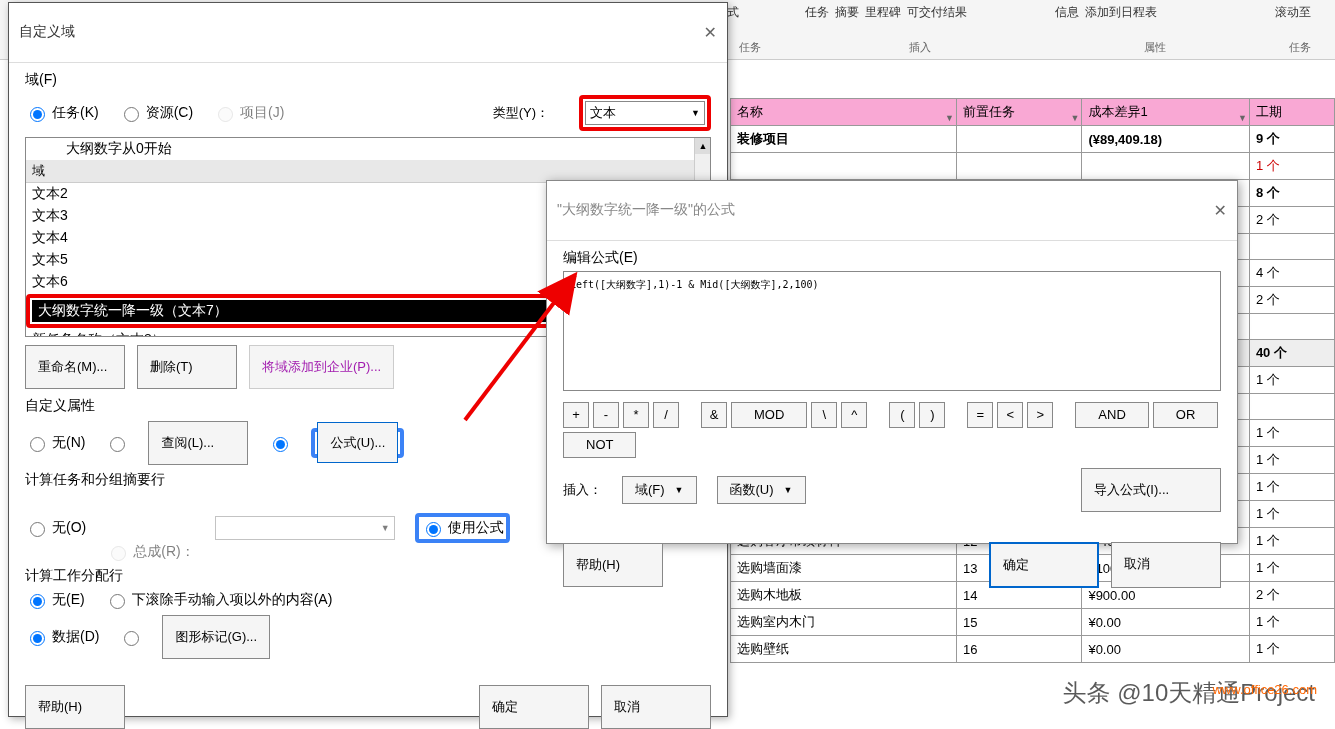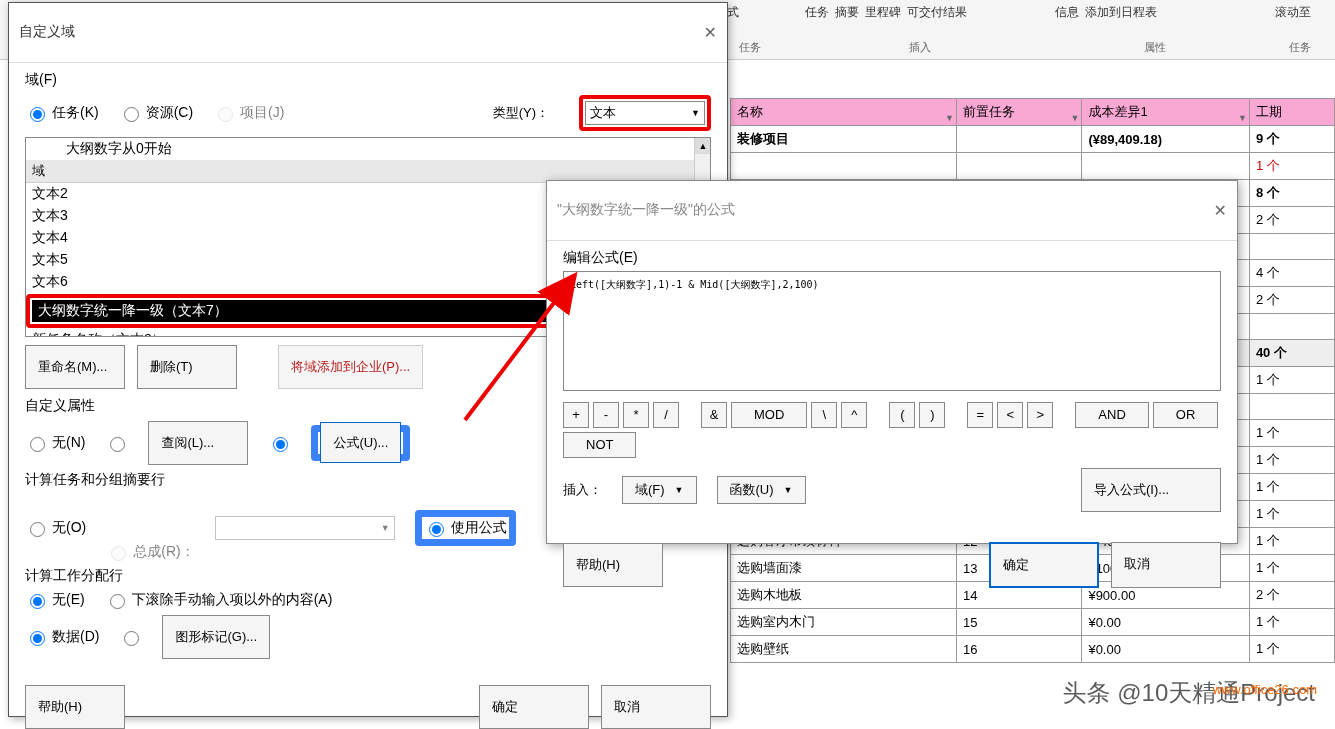--- a/index.html
+++ b/index.html
@@ -38,21 +38,21 @@
 
 .listbox { border: 1px solid #888; height: 200px; overflow-y: auto; background: #fff; position: relative; }
 .listbox-header { background: #e8e8e8; padding: 2px 6px; border-bottom: 1px solid #ccc; font-size: 13px; }
 .listbox-item { padding: 2px 6px; font-size: 14px; }
 .listbox-item.selected { background: #000; color: #fff; }
 .listbox-scroll { position: absolute; right: 0; top: 0; width: 16px; height: 100%; background: #f0f0f0; border-left: 1px solid #ccc; }
 .scroll-arrow { width: 16px; height: 16px; background: #ddd; text-align: center; font-size: 9px; line-height: 16px; }
 
 
 .btn { border: 1px solid #888; background: #f5f5f5; padding: 12px 12px; font-size: 13px; cursor: pointer; min-width: 100px; }
-.btn.disabled { color: #b91c1c; border-color: #ccc; margin-left: 29px; }
+.btn.disabled { color: #a21caf; border-color: #ccc; }
 .btn-row { display: flex; gap: 12px; margin: 8px 0; }
 .btn-primary { border: 1px solid #06c; color: #000; }
 
 .dlg-footer { display: flex; justify-content: space-between; padding: 12px 16px; align-items: center; }
 .dlg-footer .right { display: flex; gap: 12px; }
 
 
 .dialog2 { position: absolute; top: 180px; left: 546px; width: 692px; height: 364px; background: #fff; border: 1px solid #888; box-shadow: 2px 2px 10px rgba(0,0,0,0.35); }
 .formula-text { width: 100%; height: 120px; border: 1px solid #888; padding: 6px; font-family: Consolas, monospace; font-size: 10px; resize: none; }
 .op-row { display: flex; gap: 4px; margin: 8px 0; align-items: center; flex-wrap: wrap; }
@@ -62,21 +62,21 @@
 .combo-btn { border: 1px solid #888; background: #f5f5f5; padding: 4px 12px; display: flex; align-items: center; gap: 10px; }
 .combo-arrow { font-size: 9px; }
 
 
 .arrow-svg { position: absolute; top: 265px; left: 455px; pointer-events: none; }
 
 
 .watermark { position: absolute; bottom: 20px; right: 20px; font-size: 24px; color: rgba(0,0,0,0.65); font-weight: normal; text-shadow: 1px 1px 2px #fff; pointer-events: none; }
 .watermark2 { position: absolute; bottom: 32px; right: 18px; font-size: 13px; color: #f60; pointer-events: none; }
 
-.formula-highlight-box { border: 7px solid #3b82f6; border-radius: 4px; padding: 2px; }
+.formula-highlight-box { border: 4px solid #3b82f6; border-radius: 4px; padding: 2px; }
 </style>
 </head>
 <body>
 
 <div class="ribbon">
   <div style="flex:1"></div>
   <div class="ribbon-group" style="width:90px;">
     <div class="ribbon-items">
         <span class="ribbon-item">模式</span>
       </div>

